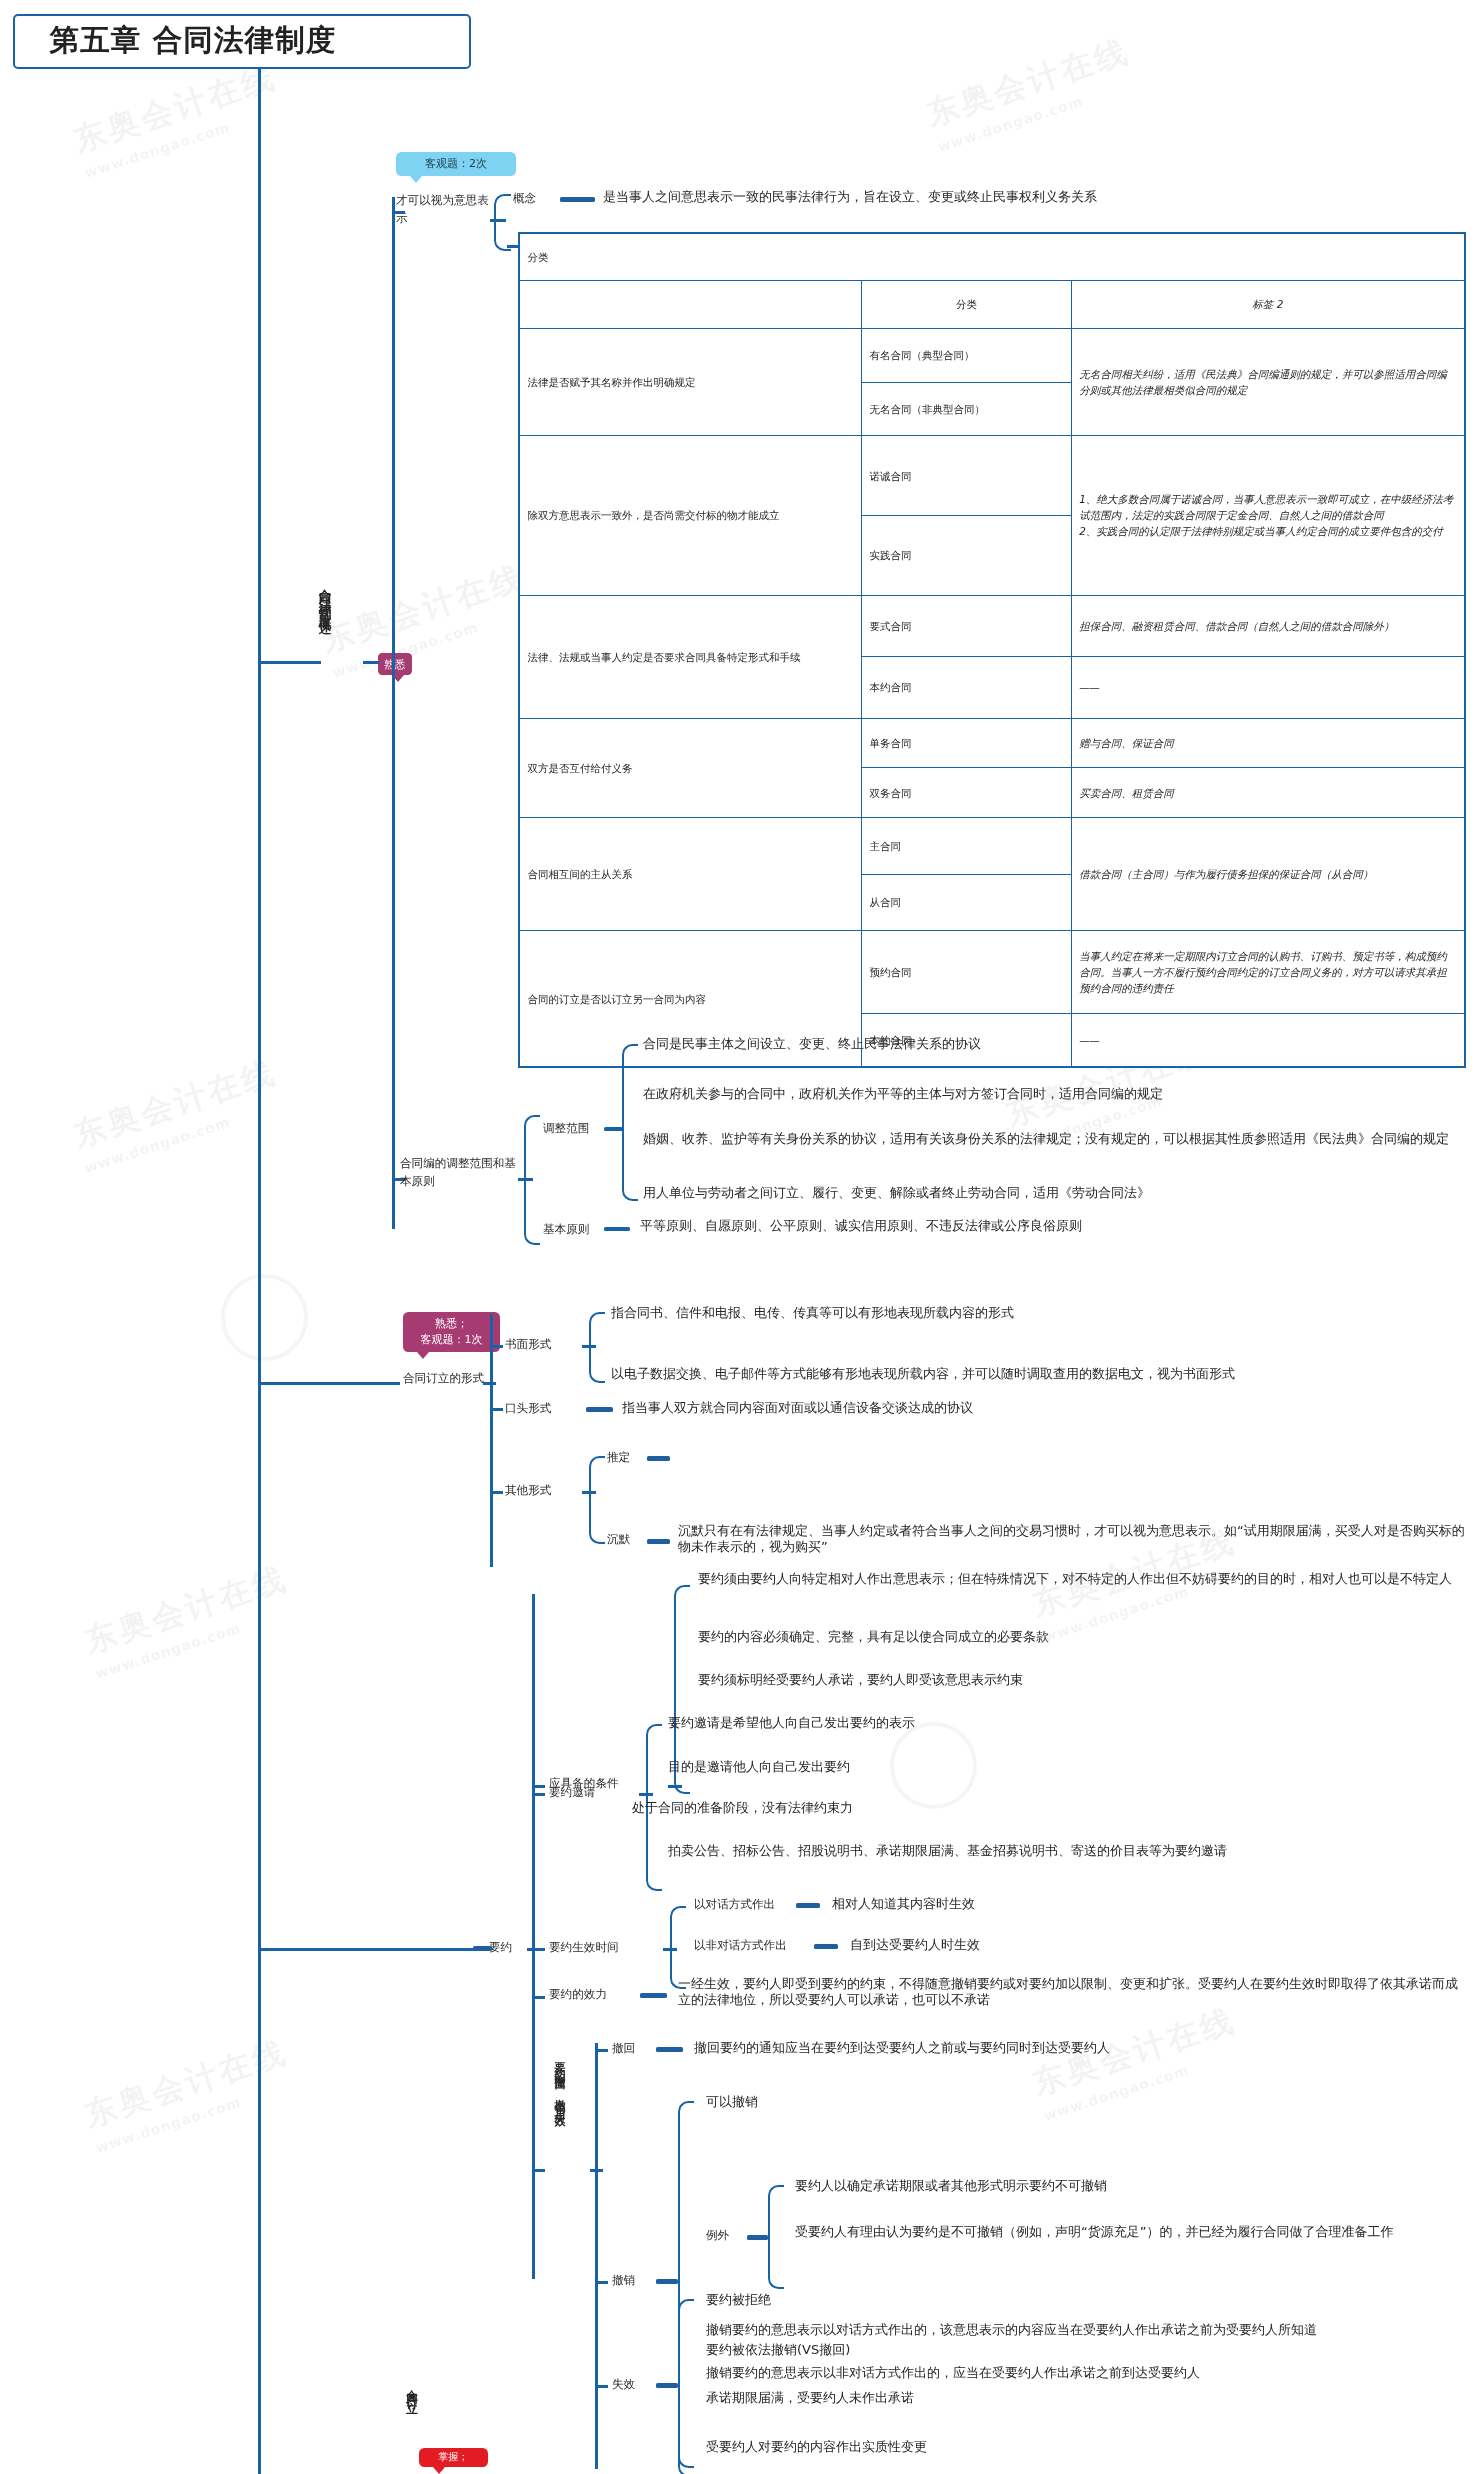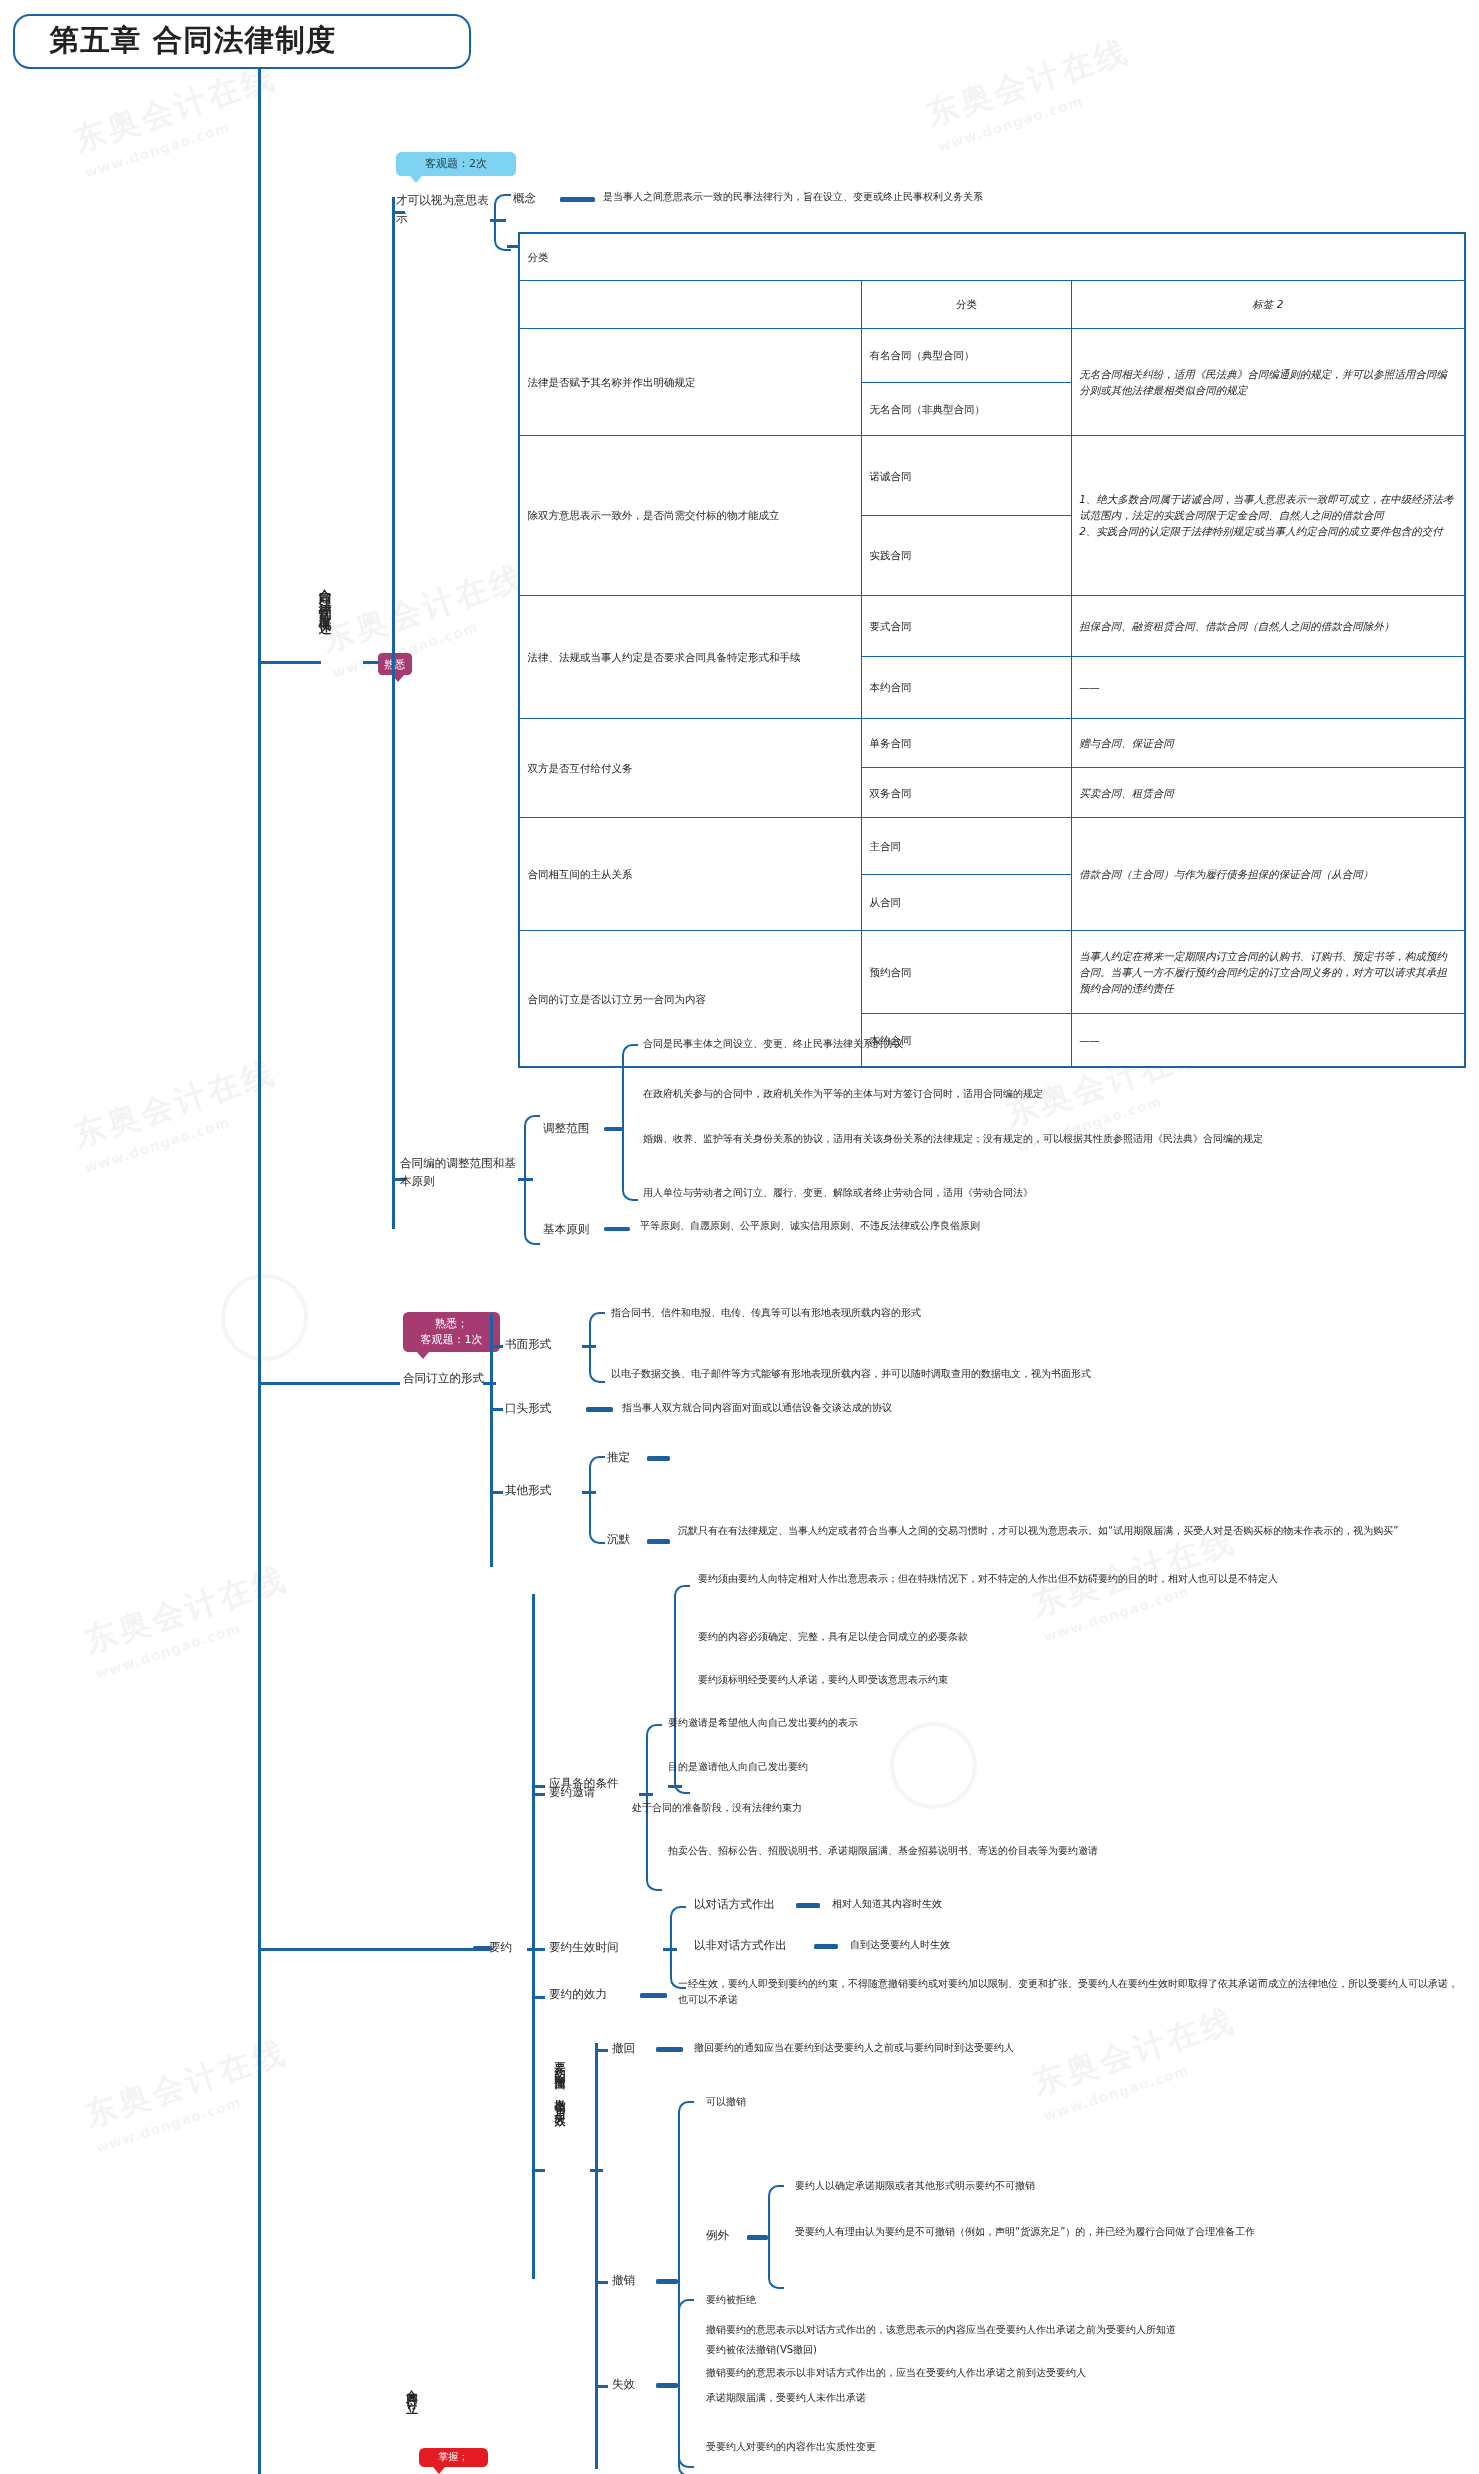--- a/index.html
+++ b/index.html
@@ -9,34 +9,34 @@
   
   .wm{position:absolute;color:#000;opacity:.045;font-weight:bold;white-space:nowrap;
       transform:rotate(-18deg);transform-origin:left top;pointer-events:none;user-select:none;}
   .wm .big{font-size:32px;letter-spacing:3.2px;}
   .wm .small{font-size:13.7px;letter-spacing:1.1px;display:block;margin-top:3.2px;}
   .wmcircle{position:absolute;border:4.7px solid #000;opacity:.04;border-radius:50%;
       width:79px;height:79px;pointer-events:none;}
 
   
   #root-title{position:absolute;left:12.6px;top:13.7px;width:458px;height:55px;
-      border:2.6px solid #1763a6;border-radius:17px;background:#fff;
+      border:2.6px solid #1763a6;border-radius:5px;background:#fff;
       display:flex;align-items:center;padding-left:35px;box-sizing:border-box;}
   #root-title span{font-size:29.5px;font-weight:bold;color:#222;letter-spacing:1.1px;}
 
   
   .vline{position:absolute;background:#1763a6;width:2.6px;}
   .hline{position:absolute;background:#1763a6;height:2.6px;}
   .stub{position:absolute;background:#1763a6;height:3.7px;border-radius:1.6px;}
   .stub.thick{height:4.7px;background:#1f5fa0;}
   .brace{position:absolute;border:2.6px solid #1763a6;border-right:none;
       border-top-left-radius:10.5px;border-bottom-left-radius:10.5px;}
 
   
-  .node{position:absolute;font-size:10px;line-height:16.3px;color:#262626;}
+  .node{position:absolute;font-size:13px;line-height:16.3px;color:#262626;}
   .node.lbl{font-size:11.6px;color:#2a2a2a;}
   .node.vert{writing-mode:vertical-rl;text-orientation:upright;letter-spacing:4.7px;
       font-size:12.6px;font-weight:600;line-height:21px;}
 
   
   .badge{position:absolute;border-radius:5.3px;color:#fff;font-size:11px;
       padding:4.2px 8.4px;text-align:center;line-height:16px;}
   .badge:after{content:"";position:absolute;left:13.7px;bottom:-6.8px;width:0;height:0;
       border-left:6.8px solid transparent;border-right:6.8px solid transparent;}
   .badge.cyan{background:#7fd3f2;color:#1b3b4a;}

